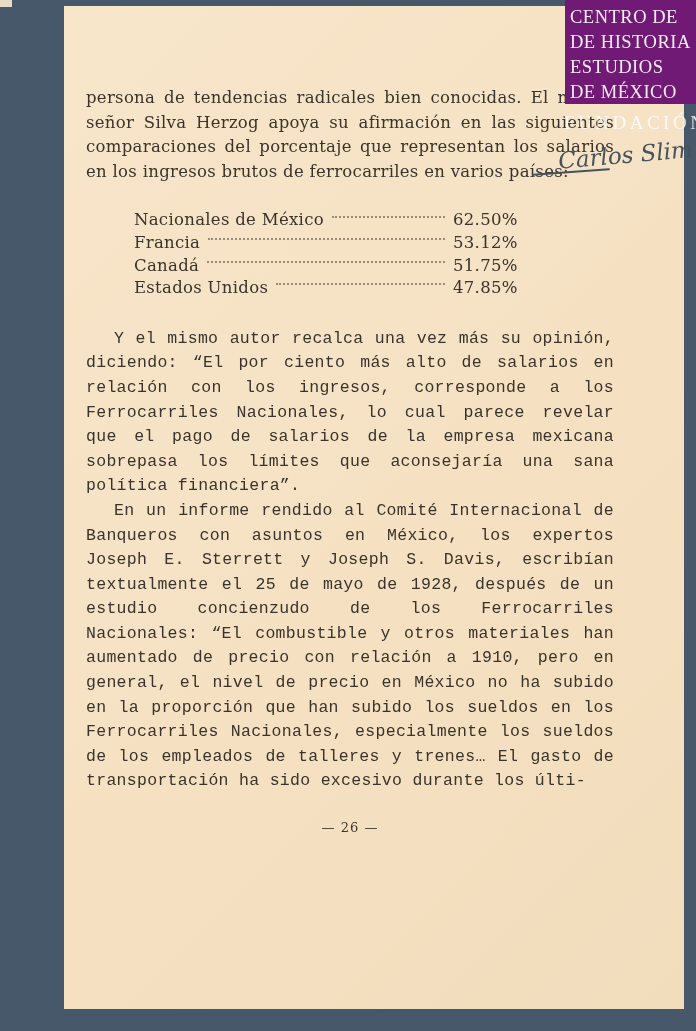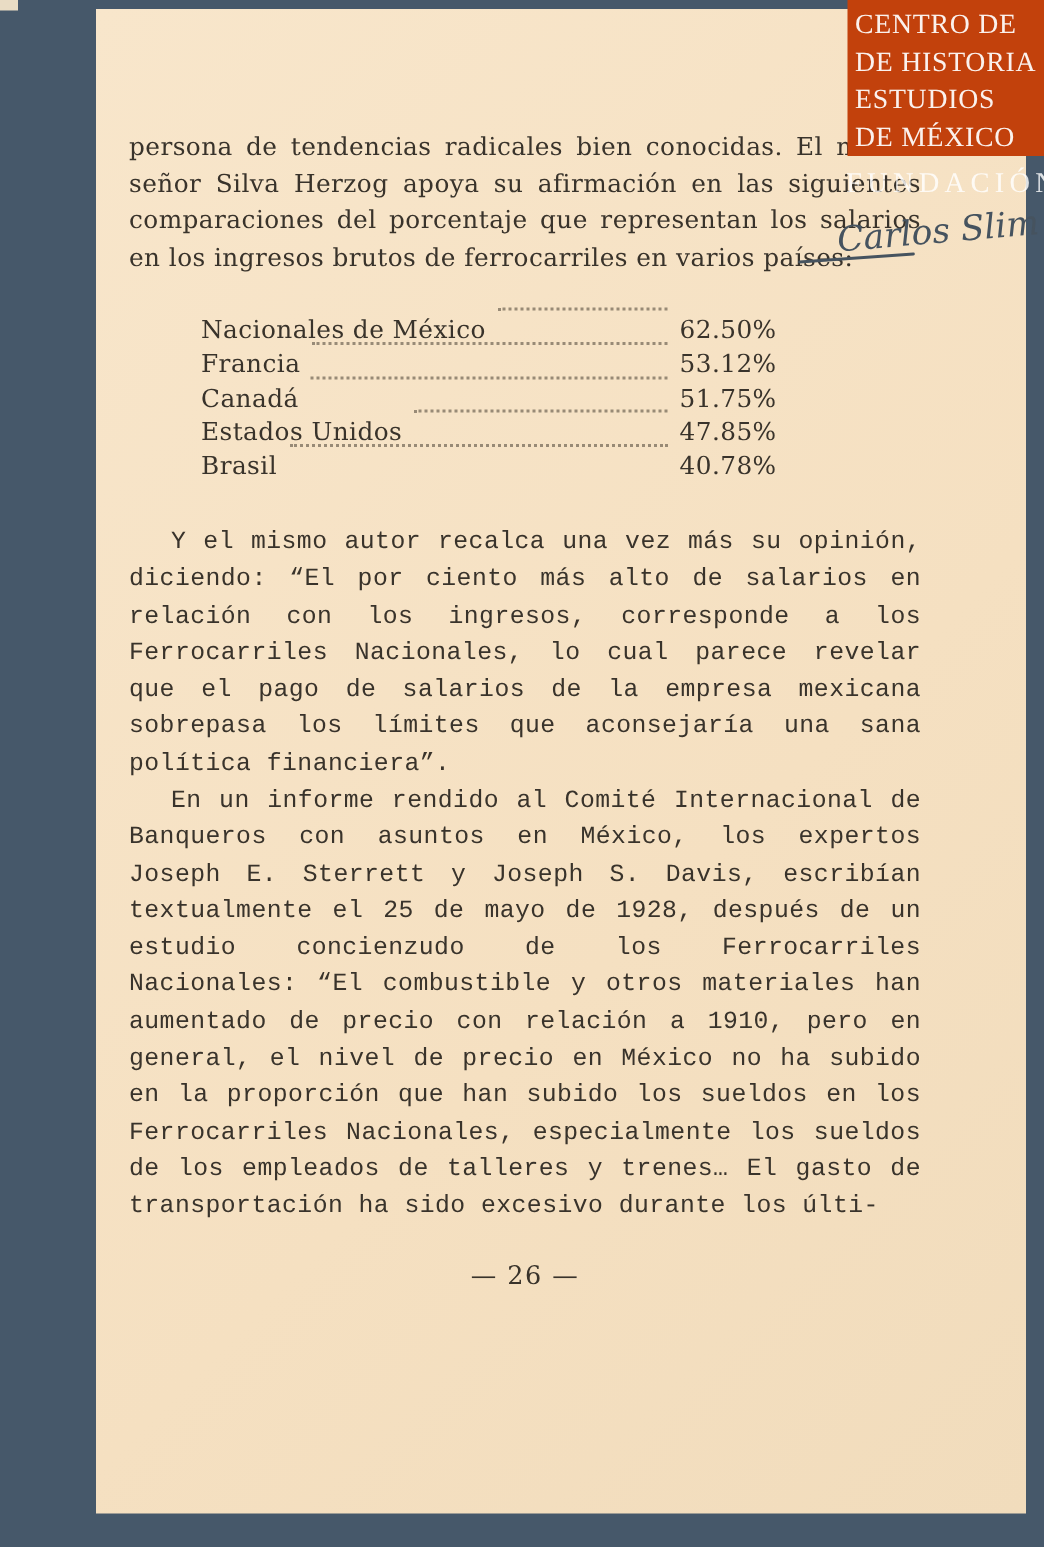--- a/index.html
+++ b/index.html
@@ -32,48 +32,48 @@
   }
   .para { margin: 0; }
   .para.indent { text-indent: 28px; font-family: Liberation Mono, monospace; }
   .para.gap-top { margin-top: 0; }
 
   .leaders-table {
     margin: 25px 95px 27px 48px;
   }
   .lt-row {
     display: flex;
-    align-items: flex-start;
+    align-items: center;
     line-height: 22.6px;
     white-space: nowrap;
   }
   .country { flex: none; }
   .dot-leader {
     flex: 1;
     margin: 0 8px;
     border-bottom: 2px dotted rgba(75, 66, 52, 0.55);
     transform: translateY(-4px);
     min-width: 20px;
   }
   .pct { flex: none; min-width: 66px; text-align: left; }
 
   .page-number {
     margin-top: 22px;
     text-align: center;
-    font-size: 17px;
+    font-size: 13px;
     color: #39332b;
     letter-spacing: 1px;
   }
 
   
   .wm-block {
     position: absolute;
     top: 0; right: 0;
     width: 131px; height: 104px;
-    background: #c2410c;
+    background: #701a75;
     box-sizing: border-box;
     padding: 5px 0 0 5px;
   }
   .wm-line {
     font-family: "Liberation Serif", serif;
     font-size: 18.5px;
     line-height: 25px;
     color: rgba(255,255,255,0.93);
     letter-spacing: 0.5px;
     white-space: nowrap;
@@ -133,25 +133,20 @@
         <div class="lt-row">
           <span class="country">Canadá</span>
           <span class="dot-leader"></span>
           <span class="pct">51.75%</span>
         </div>
         <div class="lt-row">
           <span class="country">Estados Unidos</span>
           <span class="dot-leader"></span>
           <span class="pct">47.85%</span>
         </div>
-        <div class="lt-row">
-          <span class="country">Brasil</span>
-          <span class="dot-leader"></span>
-          <span class="pct">40.78%</span>
-        </div>
       </div>
 
       <p class="para indent">Y el mismo autor recalca una vez más su opinión, diciendo: “El por ciento más alto de salarios en relación con los ingresos, corresponde a los Ferrocarriles Nacionales, lo cual parece revelar que el pago de salarios de la empresa mexicana sobrepasa los límites que aconsejaría una sana política financiera”.</p>
       <p class="para indent gap-top">En un informe rendido al Comité Internacional de Banqueros con asuntos en México, los expertos Joseph E. Sterrett y Joseph S. Davis, escribían textualmente el 25 de mayo de 1928, después de un estudio concienzudo de los Ferrocarriles Nacionales: “El combustible y otros materiales han aumentado de precio con relación a 1910, pero en general, el nivel de precio en México no ha subido en la proporción que han subido los sueldos en los Ferrocarriles Nacionales, especialmente los sueldos de los empleados de talleres y trenes… El gasto de transportación ha sido excesivo durante los últi-</p>
 
       <div class="page-number">— 26 —</div>
     </div>
   </div>
 
   <div class="wm-block">

